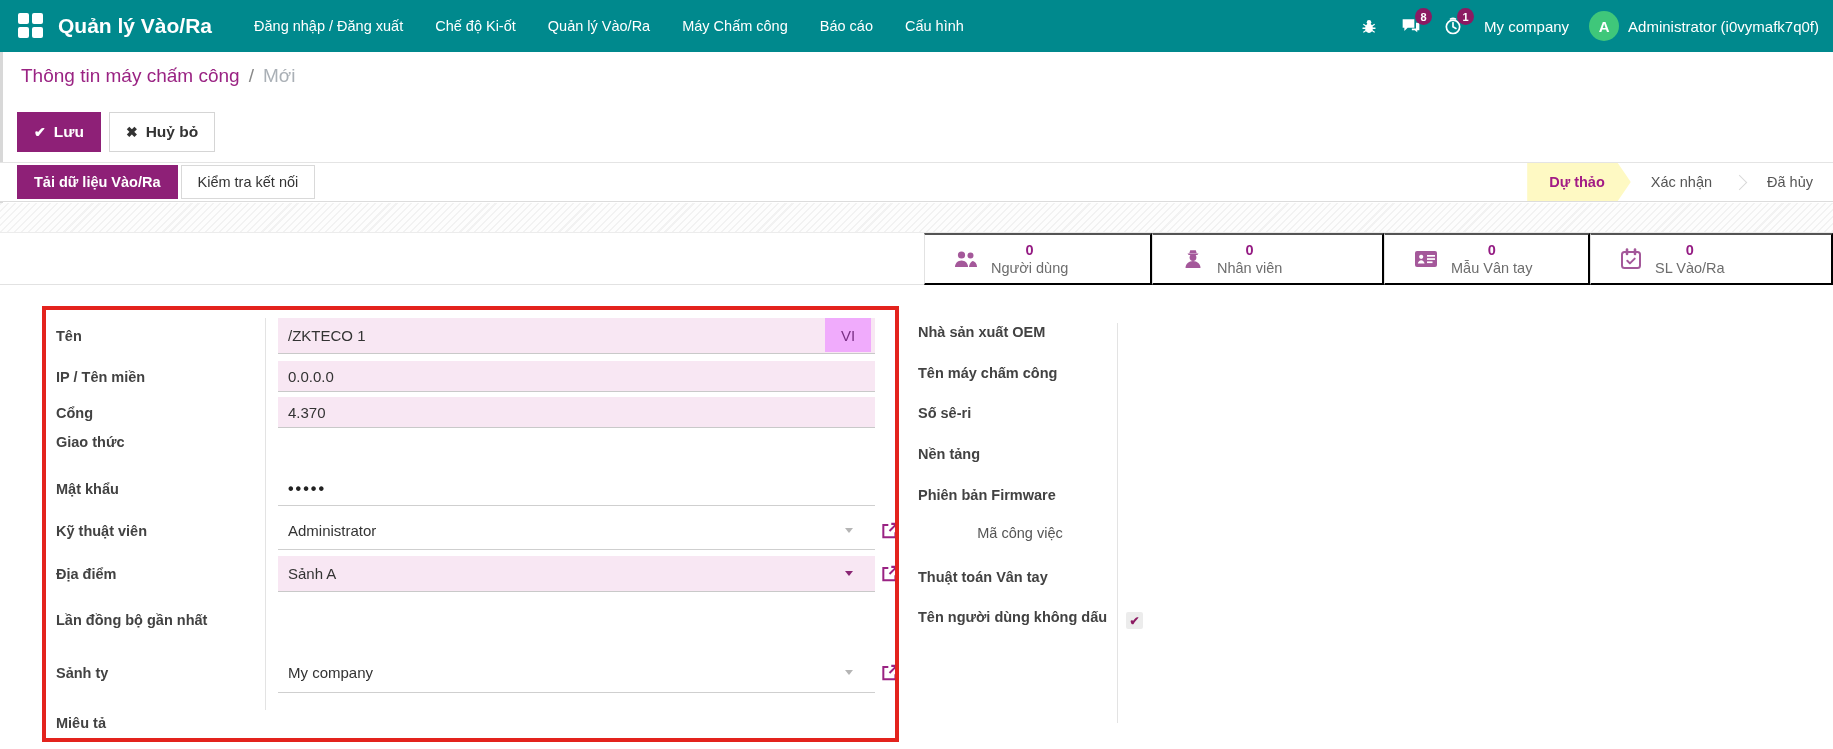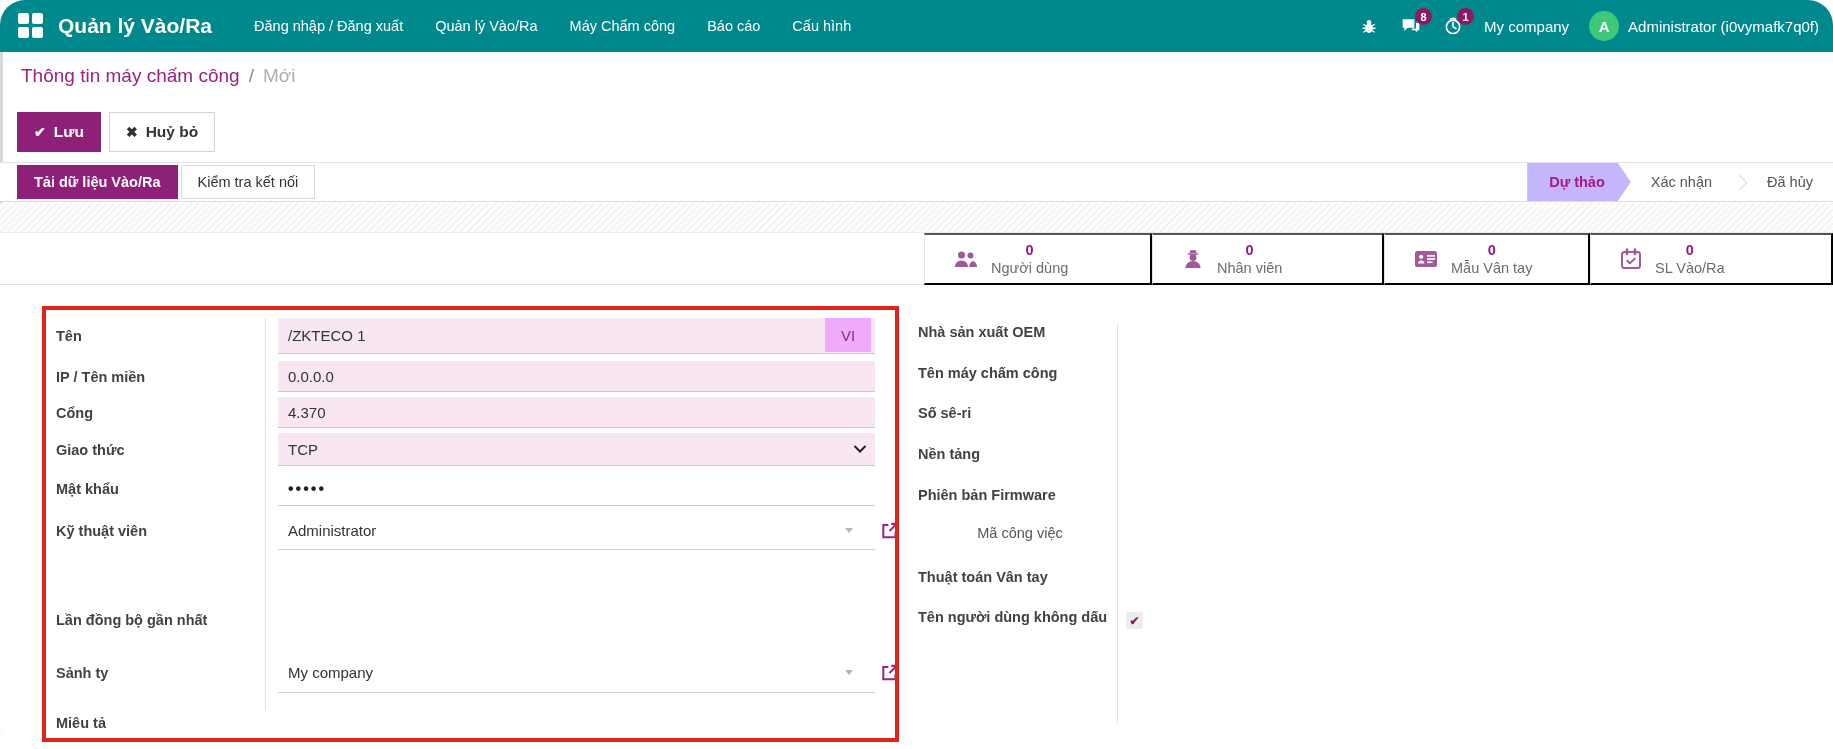--- a/index.html
+++ b/index.html
@@ -1,17 +1,17 @@
 <!DOCTYPE html>
 <html><head>
 <meta charset="utf-8">
 <style>
   html,body{margin:0;padding:0;background:#fff;}
   *{box-sizing:border-box;font-family:"Liberation Sans",sans-serif;}
-  .app{position:relative;width:1833px;height:749px;overflow:hidden;background:#fff;border-radius:25px;}
+  .app{position:relative;width:1833px;height:749px;overflow:hidden;background:#fff;}
   .edge-line{position:absolute;left:0;top:52px;bottom:0;width:3px;background:#d8d8d8;}
 
   
   .topbar{position:absolute;top:0;left:0;right:0;height:52px;background:#00898d;display:flex;align-items:center;padding:0 14px;color:#fff;}
   .apps-btn{width:26px;height:26px;display:grid;grid-template-columns:11px 11px;grid-template-rows:11px 11px;gap:3px;margin:0 14px 0 4px;cursor:pointer;}
   .apps-btn span{background:#fff;border-radius:2px;}
   .brand{font-size:21px;font-weight:700;margin-right:26px;white-space:nowrap;cursor:pointer;}
   .menu{display:flex;align-items:center;height:100%;}
   .menu-item{padding:0 16px;font-size:14.5px;height:100%;display:flex;align-items:center;cursor:pointer;white-space:nowrap;}
   .nav-right{margin-left:auto;display:flex;align-items:center;gap:20px;}
@@ -36,21 +36,21 @@
   .btn-primary{background:#8e2077;color:#fff;border-color:#8e2077;font-weight:600;}
   .btn-light{background:#fff;color:#333;border-color:#d5d5d5;font-weight:600;margin-left:8px;}
 
   
   .statusbar{position:absolute;top:162px;left:0;right:0;height:40px;border-top:1px solid #e4e4e4;border-bottom:1px solid #dcdcdc;background:#fff;display:flex;align-items:center;padding-left:17px;}
   .sb-btn{height:34px;padding:0 16px;font-size:14.5px;display:inline-flex;align-items:center;cursor:pointer;border:1px solid transparent;}
   .sb-primary{background:#8e2077;color:#fff;font-weight:700;}
   .sb-light{background:#fff;color:#333;border-color:#d9d9d9;margin-left:3px;}
   .steps{margin-left:auto;display:flex;align-items:stretch;height:100%;}
   .step{display:flex;align-items:center;padding:0 20px;font-size:14.5px;color:#555;cursor:pointer;white-space:nowrap;}
-  .step.active{background:#c4b5fd;color:#a21b85;font-weight:700;padding:0 26px 0 22px;clip-path:polygon(0 0,calc(100% - 13px) 0,100% 50%,calc(100% - 13px) 100%,0 100%);}
+  .step.active{background:#fef9c3;color:#a21b85;font-weight:700;padding:0 26px 0 22px;clip-path:polygon(0 0,calc(100% - 13px) 0,100% 50%,calc(100% - 13px) 100%,0 100%);}
   .chev{align-self:center;width:11px;height:11px;border-top:1px solid #d9d9d9;border-right:1px solid #d9d9d9;transform:rotate(45deg);margin:0 2px;}
   .step.last{padding-right:20px;}
 
   
   .hatch{position:absolute;top:203px;left:0;right:0;height:30px;background:#fdfdfd;background-image:repeating-linear-gradient(135deg,rgba(0,0,0,.045) 0 1.5px,transparent 1.5px 5px);border-bottom:1px solid #ececec;}
   .statrow{position:absolute;top:233px;left:0;right:0;height:52px;background:#fff;border-bottom:1px solid #e2e2e2;}
   .stat{position:absolute;top:0;height:52px;border-left:1px solid #e2e2e2;background:#fff;display:flex;align-items:center;gap:12px;padding:0 0 0 28px;cursor:pointer;}
   .stat svg{color:#a4589a;flex:0 0 auto;}
   .stat .v{color:#941b83;font-size:14.5px;font-weight:700;line-height:17px;}
   .stat .l{color:#6d6d6d;font-size:14.5px;line-height:18px;}
@@ -86,20 +86,21 @@
   <nav class="topbar">
     <div class="apps-btn">
         <span></span>
         <span></span>
         <span></span>
         <span></span>
       </div>
     <div class="brand">Quản lý Vào/Ra</div>
     <div class="menu">
       <div class="menu-item">Đăng nhập / Đăng xuất</div>
+      <div class="menu-item">Chế độ Ki-ốt</div>
       <div class="menu-item">Quản lý Vào/Ra</div>
       <div class="menu-item">Máy Chấm công</div>
       <div class="menu-item">Báo cáo</div>
       <div class="menu-item">Cấu hình</div>
     </div>
     <div class="nav-right">
       <div class="nav-ico">
         <svg width="18" height="18" viewBox="0 0 24 24" fill="#fff">
             <circle cx="12" cy="7" r="3"></circle>
             <ellipse cx="12" cy="15" rx="5.2" ry="6.2"></ellipse>
@@ -248,28 +249,20 @@
       <label class="flabel">Cổng</label>
       <div class="fieldwrap">
         <div class="field pink" style="height:31px;">
           <span>4.370</span>
         </div>
       </div>
     </div>
 
     <div class="lrow" style="top:148px;">
       <label class="flabel">Giao thức</label>
-      <div class="fieldwrap">
-        <div class="field pink" style="height:33px;">
-          <span>TCP</span>
-          <span class="selchev"><svg width="14" height="10" viewBox="0 0 14 10" fill="none" stroke="#222" stroke-width="2" stroke-linecap="round">
-                <path d="M2 2.5l5 5 5-5"></path>
-              </svg></span>
-        </div>
-      </div>
     </div>
 
     <div class="lrow" style="top:187px;">
       <label class="flabel">Mật khẩu</label>
       <div class="fieldwrap">
         <div class="field uline" style="height:34px;">
           <span class="dots">•••••</span>
         </div>
       </div>
     </div>
@@ -282,20 +275,34 @@
           <span class="caret"></span>
           <span class="extlink"><svg width="19" height="19" viewBox="0 0 16 16" fill="none" stroke="currentColor" stroke-width="1.7">
                 <path d="M7 3H2.8v10.2H13V9"></path>
                 <path d="M9.5 2H14v4.5"></path>
                 <path d="M13.6 2.4L8 8"></path>
               </svg></span>
         </div>
       </div>
     </div>
 
+    <div class="lrow" style="top:271px;">
+      <label class="flabel">Địa điểm</label>
+      <div class="fieldwrap">
+        <div class="field pink" style="height:36px;">
+          <span>Sảnh A</span>
+          <span class="caret dark"></span>
+          <span class="extlink"><svg width="19" height="19" viewBox="0 0 16 16" fill="none" stroke="currentColor" stroke-width="1.7">
+                <path d="M7 3H2.8v10.2H13V9"></path>
+                <path d="M9.5 2H14v4.5"></path>
+                <path d="M13.6 2.4L8 8"></path>
+              </svg></span>
+        </div>
+      </div>
+    </div>
 
     <div class="lrow" style="top:318px;">
       <label class="flabel">Lần đồng bộ gần nhất</label>
       <div class="fieldwrap">
         <div class="field" style="height:34px;">
           <span></span>
         </div>
       </div>
     </div>
 

